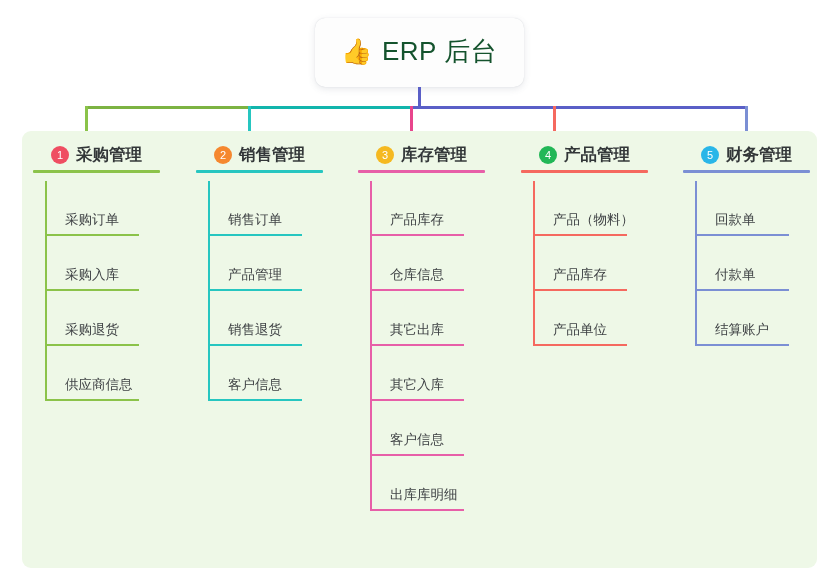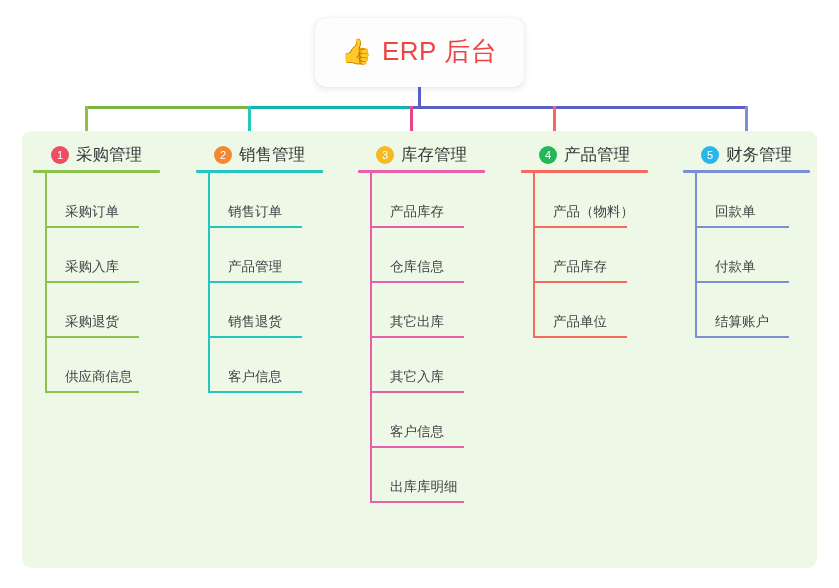--- a/index.html
+++ b/index.html
@@ -43,21 +43,21 @@
     gap: 9px;
     transform: translateY(-1px);
   }
   .title-emoji {
     font-size: 25px;
     line-height: 1;
     display: inline-block;
   }
   .title-text {
     font-size: 26px;
-    color: #ef4444;
+    color: #14532d;
     letter-spacing: 0.5px;
     white-space: nowrap;
   }
 
   
   .conn {
     position: absolute;
   }
   .conn-stem-top {           
     width: 3px;
@@ -111,32 +111,33 @@
     font-size: 11px;
     line-height: 18px;
     text-align: center;
     flex: 0 0 auto;
     font-family: "Liberation Sans", sans-serif;
   }
   .col-title {
     font-size: 16.5px;
     color: #333739;
     white-space: nowrap;
+    font-weight: bold;
   }
   .col-rule {
     height: 3px;
     width: 127px;
     margin-left: 0px;
     border-radius: 1px;
   }
 
   .items {
     position: relative;
     margin-left: 12px;
-    padding-top: 0px;
+    padding-top: 8px;
   }
   .item {
     position: relative;
     height: 55px;
     box-sizing: border-box;
   }
   .item-spine {
     position: absolute;
     left: 0;
     top: 0;

